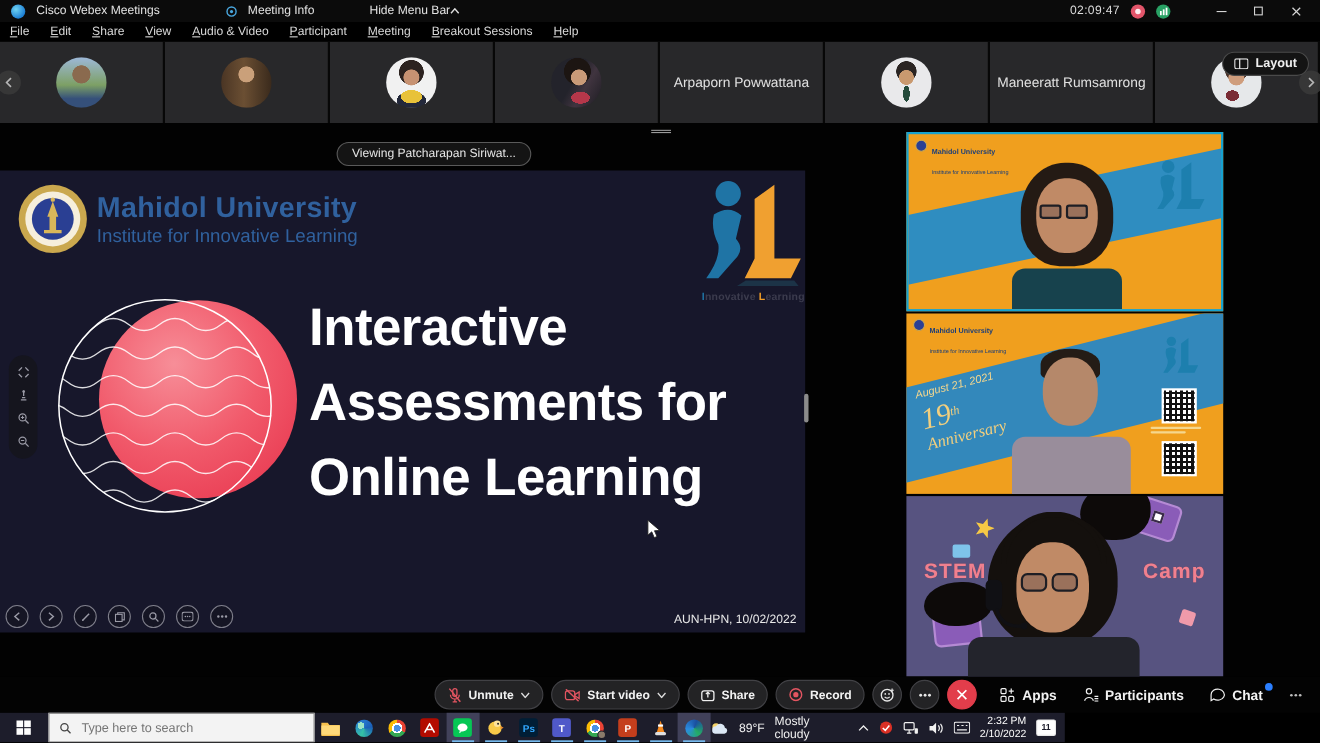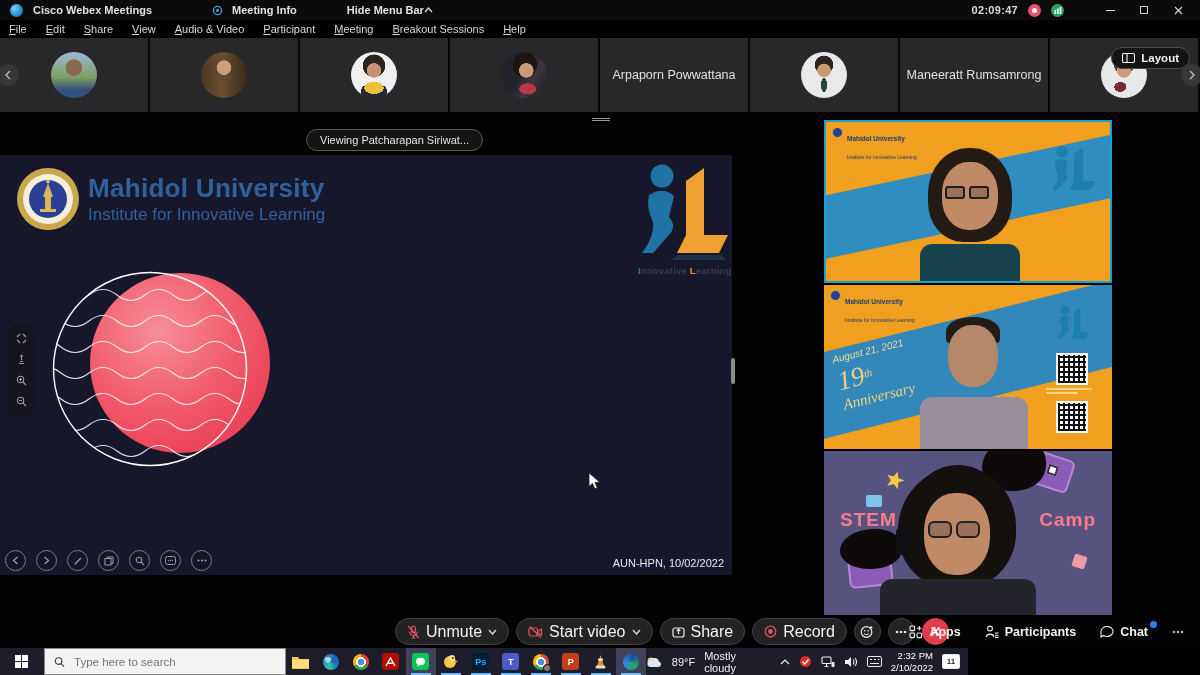--- a/index.html
+++ b/index.html
@@ -4,21 +4,21 @@
 <style>
   html,body{margin:0;padding:0;background:#000;}
   *{box-sizing:border-box;}
   .screen{position:relative;width:1200px;height:675px;overflow:hidden;background:#000;
           font-family:"Liberation Sans",sans-serif;color:#e8e8e8;}
   .abs{position:absolute;}
   .row{display:flex;align-items:center;}
 
   
   .titlebar{position:absolute;top:0;left:0;width:1200px;height:20px;background:#0b0b0b;
-            display:flex;align-items:center;gap:10px;padding:0 10px;font-size:11px;color:#e2e2e2;font-weight:bold;}
+            display:flex;align-items:center;gap:10px;padding:0 10px;font-size:11px;color:#e2e2e2;}
   .wx-logo{width:13px;height:13px;border-radius:50%;
            background:radial-gradient(circle at 35% 35%,#6fd3f2,#1d7fd4 70%);}
   .tb-spacer{flex:1;}
   .tb-timer{font-size:11px;color:#dcdcdc;letter-spacing:.3px;margin-left:19px;}
   .dot-badge{width:13px;height:13px;border-radius:50%;display:inline-flex;align-items:center;justify-content:center;}
   .dot-rec{background:#e2556a;}
   .dot-rec i{width:5px;height:5px;border-radius:50%;background:#fff;opacity:.9;}
   .dot-conn{background:#28a164;}
   .winbtn{width:24px;height:18px;display:inline-flex;align-items:center;justify-content:center;color:#d5d5d5;}
   .mini-line{width:9px;height:1px;background:#d5d5d5;}
@@ -100,21 +100,21 @@
   .stem-cap{position:absolute;font-size:19px;font-weight:bold;color:#f0808f;letter-spacing:1px;
             text-shadow:0 0 1px #8a4a5a;z-index:3;}
   .robot{position:absolute;background:#8a5cb8;border:2px solid #b58ad4;border-radius:6px;z-index:1;}
   .robot i{display:block;width:10px;height:10px;background:#fff;border:2px solid #3a2a4a;margin:8px auto 0;}
   .blob{position:absolute;background:#0d0a09;border-radius:58% 45% 52% 48%;z-index:2;}
 
   
   .controlbar{position:absolute;top:615px;left:0;width:1200px;height:33px;background:#030303;}
   .ctl-center{position:absolute;left:395px;top:3px;display:flex;align-items:center;gap:7px;}
   .pill{height:27px;border-radius:14px;background:#232325;border:1px solid #414145;display:flex;
-        align-items:center;gap:6px;padding:0 11px;font-size:16px;font-weight:normal;color:#f2f2f2;}
+        align-items:center;gap:6px;padding:0 11px;font-size:11px;font-weight:bold;color:#f2f2f2;}
   .round{width:27px;height:27px;border-radius:50%;background:#232325;border:1px solid #414145;
          display:flex;align-items:center;justify-content:center;}
   .round.danger{background:#e23d4b;border-color:#e23d4b;}
   .ctl-right{position:absolute;right:16px;top:3px;display:flex;align-items:center;gap:24px;height:27px;}
   .ctl-link{display:flex;align-items:center;gap:6px;font-size:12.5px;font-weight:bold;color:#f2f2f2;position:relative;}
   .chat-dot{position:absolute;top:-4px;right:-9px;width:7px;height:7px;border-radius:50%;background:#2b7fff;}
 
   
   .taskbar{position:absolute;top:648px;left:0;width:968px;height:27px;background:#1d1d2b;
            display:flex;align-items:stretch;}
@@ -301,20 +301,25 @@
           <path d="M-5 64 q14 -11 28 0 t28 0 t28 0 t28 0 t28 0 t28 0 t28 0 t28 0"></path>
           <path d="M-5 90 q14 -11 28 0 t28 0 t28 0 t28 0 t28 0 t28 0 t28 0 t28 0"></path>
           <path d="M-5 116 q14 -11 28 0 t28 0 t28 0 t28 0 t28 0 t28 0 t28 0 t28 0"></path>
           <path d="M-5 142 q14 -11 28 0 t28 0 t28 0 t28 0 t28 0 t28 0 t28 0 t28 0"></path>
           <path d="M-5 168 q14 -11 28 0 t28 0 t28 0 t28 0 t28 0 t28 0 t28 0 t28 0"></path>
           <path d="M-5 194 q14 -11 28 0 t28 0 t28 0 t28 0 t28 0 t28 0 t28 0 t28 0"></path>
         </g>
         <circle cx="112" cy="112" r="96.5" fill="none" stroke="#fff" stroke-width="1.4"></circle>
       </svg>
 
+      <div class="slide-title">
+        <div>Interactive</div>
+        <div>Assessments for</div>
+        <div>Online Learning</div>
+      </div>
 
       <div class="abs" style="left:638px;top:8px;width:94px;height:128px">
         <svg width="92" height="100" viewBox="0 0 92 100">
           <path d="M40 92 L84 92 L88 97 L32 97 Z" fill="#1c3347"></path>
           <path d="M48 18 L66 5 L66 72 L90 72 L81 90 L39 90 L48 72 Z" fill="#f0a030"></path>
           <circle cx="24" cy="13" r="11.5" fill="#1f74a5"></circle>
           <path d="M11 32 Q25 23 36 33 L31 54 Q40 64 29 74 L15 90 L4 90 Q17 72 15 59 Q8 45 11 32 Z" fill="#1f74a5"></path>
         </svg>
         <div class="il-caption" style="left:0;top:102px">
           <span class="ci">I</span><span>nnovative </span><span class="cl">L</span><span>earning</span>

